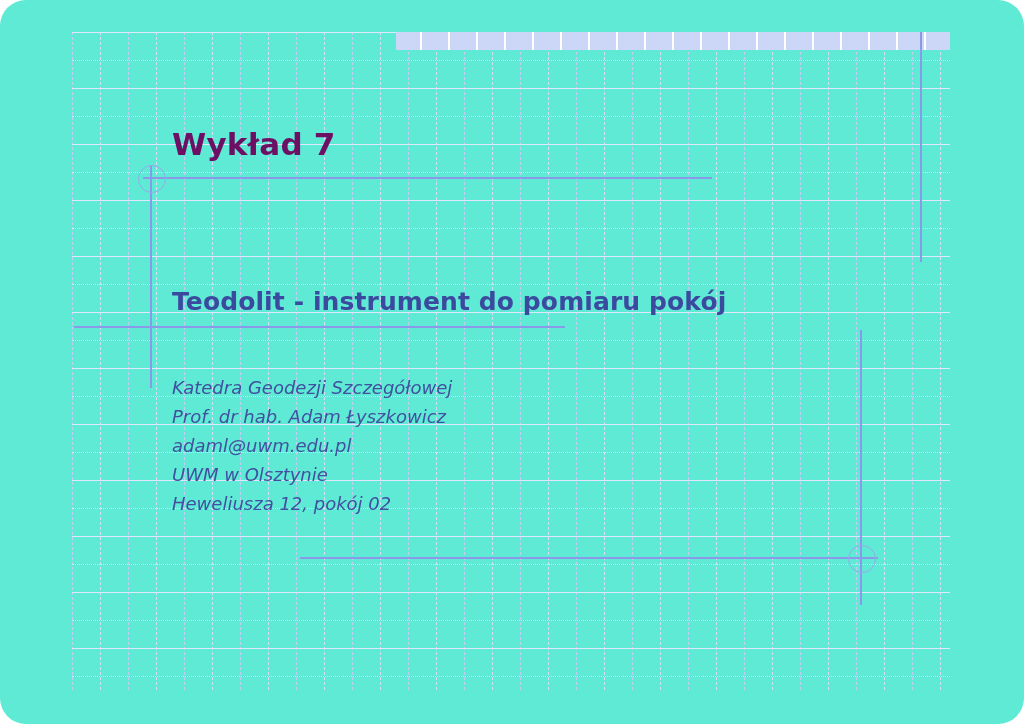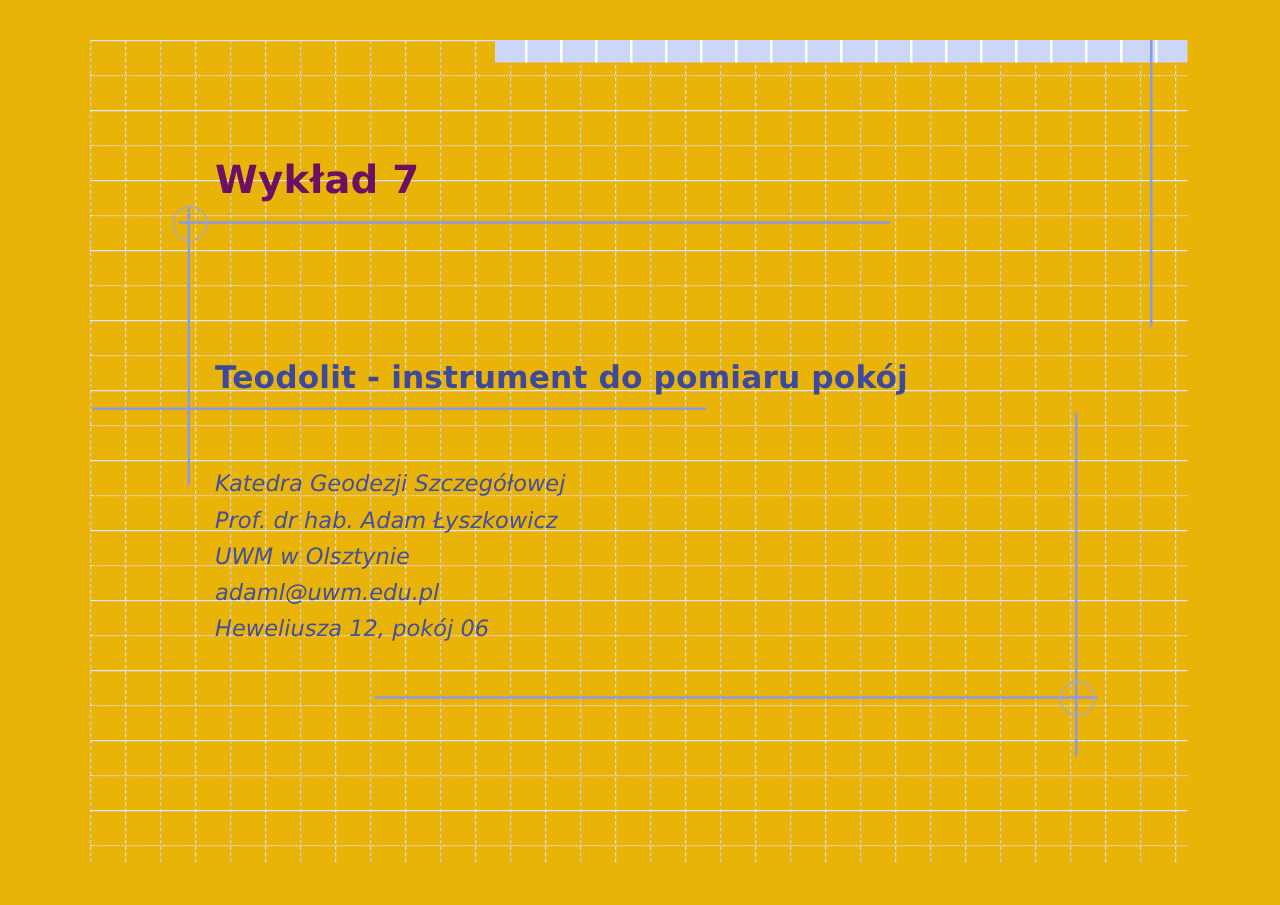--- a/index.html
+++ b/index.html
@@ -4,23 +4,24 @@
 <style>
   html, body {
     margin: 0;
     padding: 0;
     background: #ffffff;
   }
   #slide {
     position: relative;
     width: 1024px;
     height: 724px;
-    background: #eab308;
+    background: #5eead4;
     overflow: hidden;
     font-family: "DejaVu Sans", sans-serif;
+    border-radius: 26px;
   }
 
   
   .grid-layer {
     position: absolute;
     left: 72px;
     top: 32px;
     width: 878px;
     height: 658px;
     pointer-events: none;
@@ -215,18 +216,18 @@
 
   <div class="rule-v" style="left:920px; top:32px; height:230px;"></div>
 
   <div class="slide-title">Wykład 7</div>
 
   <div class="slide-subtitle">Teodolit - instrument do pomiaru pokój</div>
 
   <div class="author-block" id="author-block">
       <div class="author-line">Katedra Geodezji Szczegółowej</div>
       <div class="author-line">Prof. dr hab. Adam Łyszkowicz</div>
+      <div class="author-line">adaml@uwm.edu.pl</div>
       <div class="author-line">UWM w Olsztynie</div>
-      <div class="author-line">adaml@uwm.edu.pl</div>
-      <div class="author-line">Heweliusza 12, pokój 06</div>
+      <div class="author-line">Heweliusza 12, pokój 02</div>
     </div>
 
 </div>
 
 </body></html>

